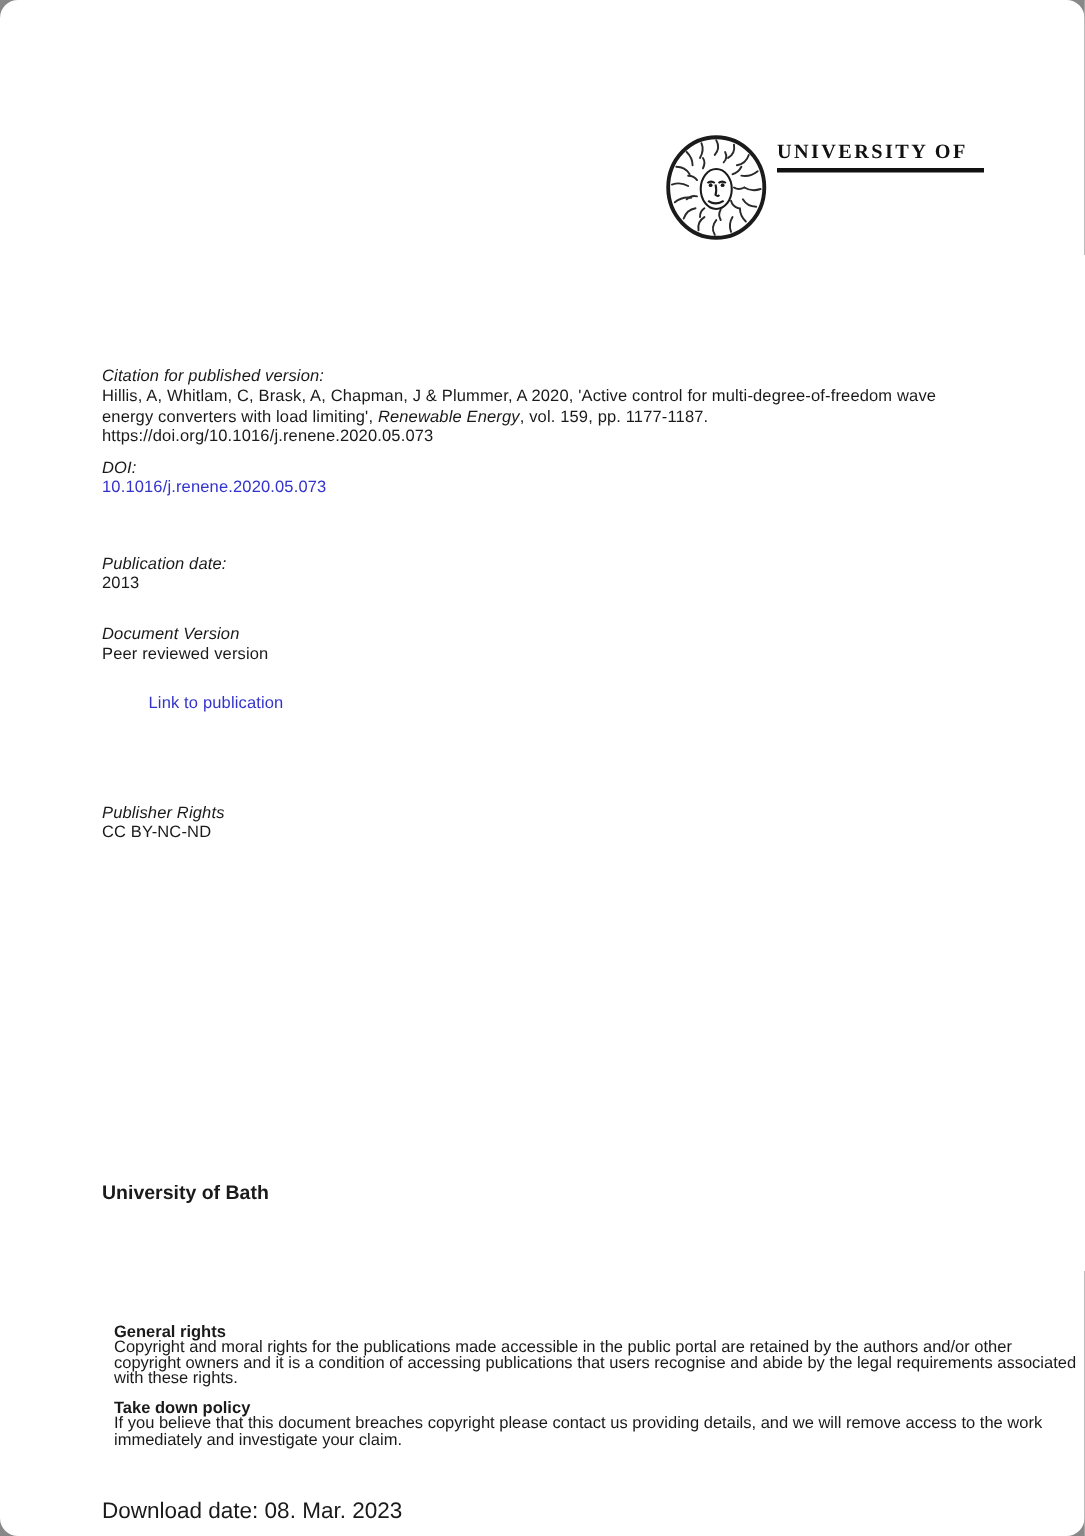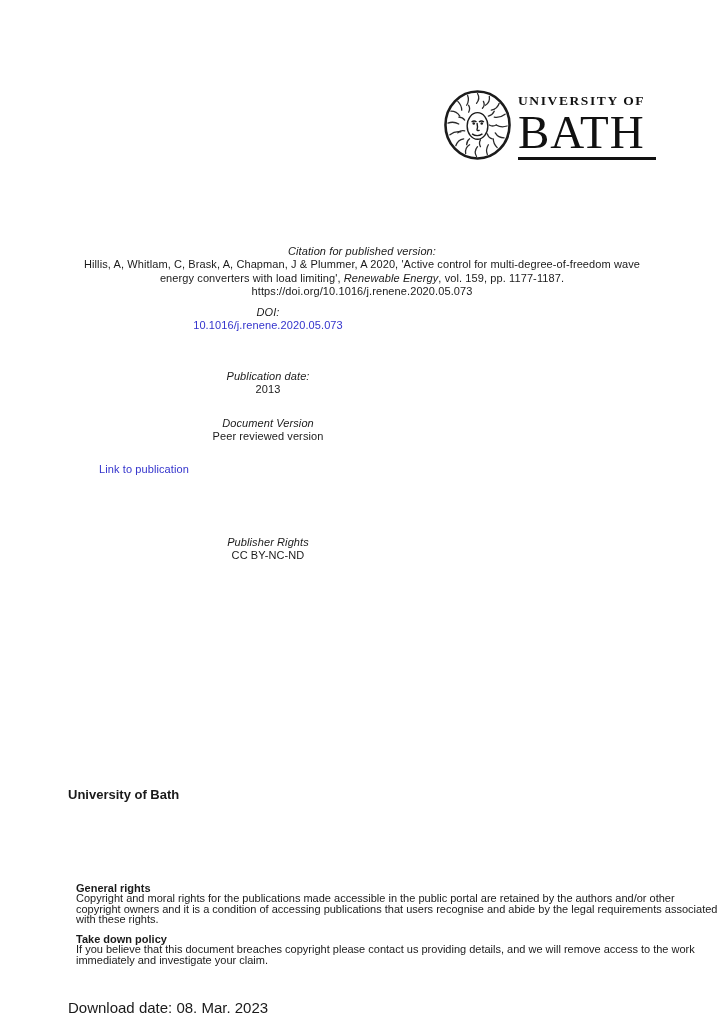--- a/index.html
+++ b/index.html
@@ -9,20 +9,21 @@
   }
   .page {
     position: relative;
     width: 723px;
     height: 1024px;
     background: #ffffff;
     font-family: "Liberation Sans", sans-serif;
     color: #1a1a1a;
     overflow: hidden;
     margin: 0 auto;
+    border-radius: 12px;
   }
   .abs { position: absolute; }
 
   
   .logo {
     position: absolute;
     top: 88px;
     left: 443px;
     width: 218px;
     height: 74px;
@@ -61,21 +62,20 @@
     width: 138px;
     height: 3px;
     background: #111;
   }
 
   
   .meta {
     font-size: 11px;
     line-height: 13.4px;
     letter-spacing: 0.1px;
-    text-align: center;
   }
   .meta .lbl { font-style: italic; }
   .link {
     color: #3333cc;
     text-decoration: none;
     cursor: pointer;
   }
   .citation-block {
     left: 68px; top: 245px; width: 588px;
   }
@@ -162,21 +162,20 @@
         <path d="M34.5 34 q1 4 0 7 q1.5 1.5 2.5 0"></path>
         <path d="M29.5 45 q5 3.5 10.5 0"></path>
       </g>
       <g fill="#1b1b1b">
         <circle cx="31.2" cy="34.4" r="1.3"></circle>
         <circle cx="39.3" cy="34.4" r="1.3"></circle>
       </g>
     </svg>
     <div class="wordmark">
       <div class="uof">UNIVERSITY OF</div>
-      <div class="bath">BATH</div>
       <div class="rule"></div>
     </div>
   </div>
 
   <div class="abs meta citation-block">
     <div class="lbl">Citation for published version:</div>
     <div><span>Hillis, A, Whitlam, C, Brask, A, Chapman, J &amp; Plummer, A 2020, 'Active control for multi-degree-of-freedom wave energy converters with load limiting', </span><span style="font-style:italic">Renewable Energy</span><span>, vol. 159, pp. 1177-1187.</span></div>
     <div>https://doi.org/10.1016/j.renene.2020.05.073</div>
   </div>
 

